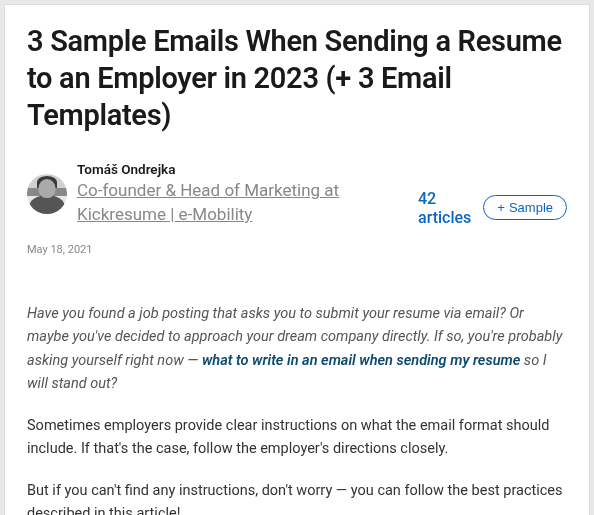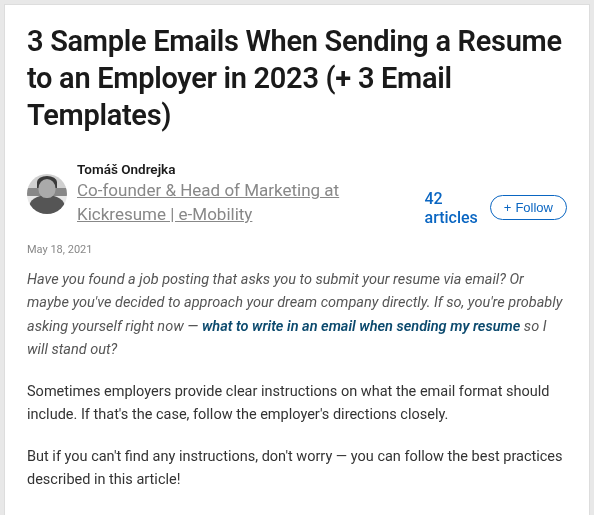--- a/index.html
+++ b/index.html
@@ -114,21 +114,21 @@
       display: flex;
       align-items: center;
       gap: 4px;
     }
     .follow-plus {
       font-weight: 400;
     }
     .publish-date {
       font-size: 11px;
       color: #888;
-      margin-bottom: 12px;
+      margin-bottom: 46px;
     }
     .body-text {
       font-size: 14.5px;
       line-height: 1.62;
       color: #333;
       margin-bottom: 18px;
     }
     .intro-italic {
       font-style: italic;
       color: #555;
@@ -155,21 +155,21 @@
       </div>
       <div class="author-info">
         <span class="author-name">Tomáš Ondrejka</span>
         <span class="author-subtitle">Co-founder &amp; Head of Marketing at Kickresume | e-Mobility</span>
       </div>
     </div>
     <div class="author-right">
       <a class="articles-count">42 articles</a>
       <button class="follow-btn">
         <span class="follow-plus">+</span>
-        <span>Follow</span>
+        <span>Sample</span>
       </button>
     </div>
   </div>
 
   <div class="publish-date">May 18, 2021</div>
 
   <p class="body-text intro-italic">
     <span>Have you found a job posting that asks you to submit your resume via email? Or maybe you've decided to approach your dream company directly. If so, you're probably asking yourself right now — </span><a class="highlight-link">what to write in an email when sending my resume</a><span> so I will stand out?</span>
   </p>
 

